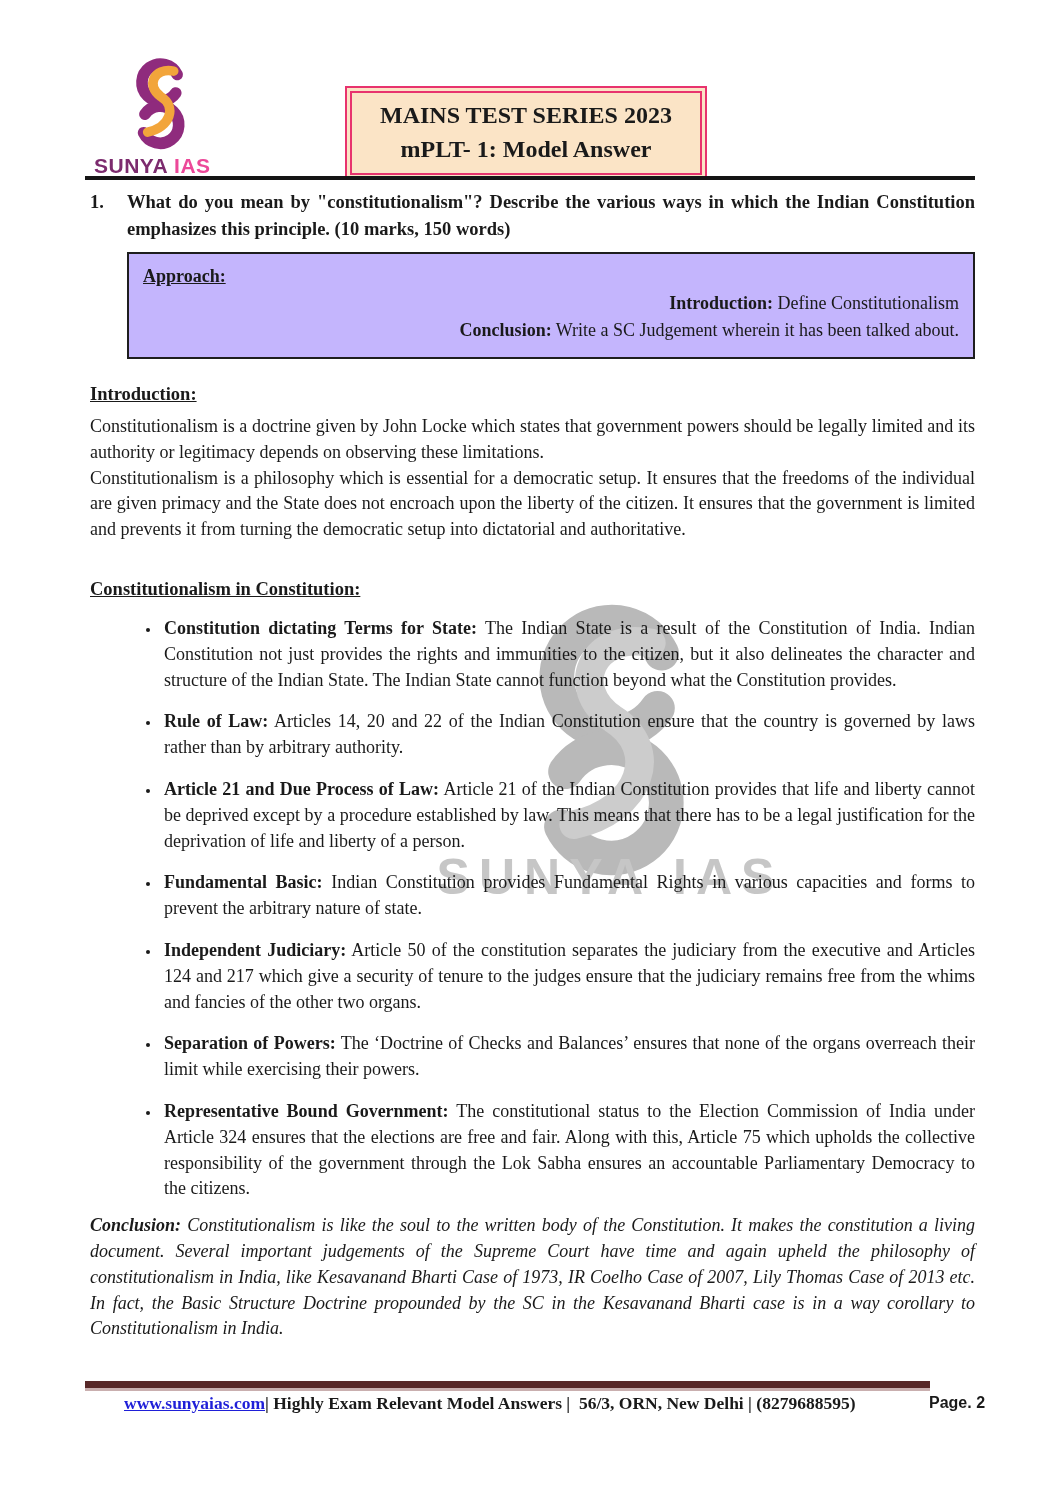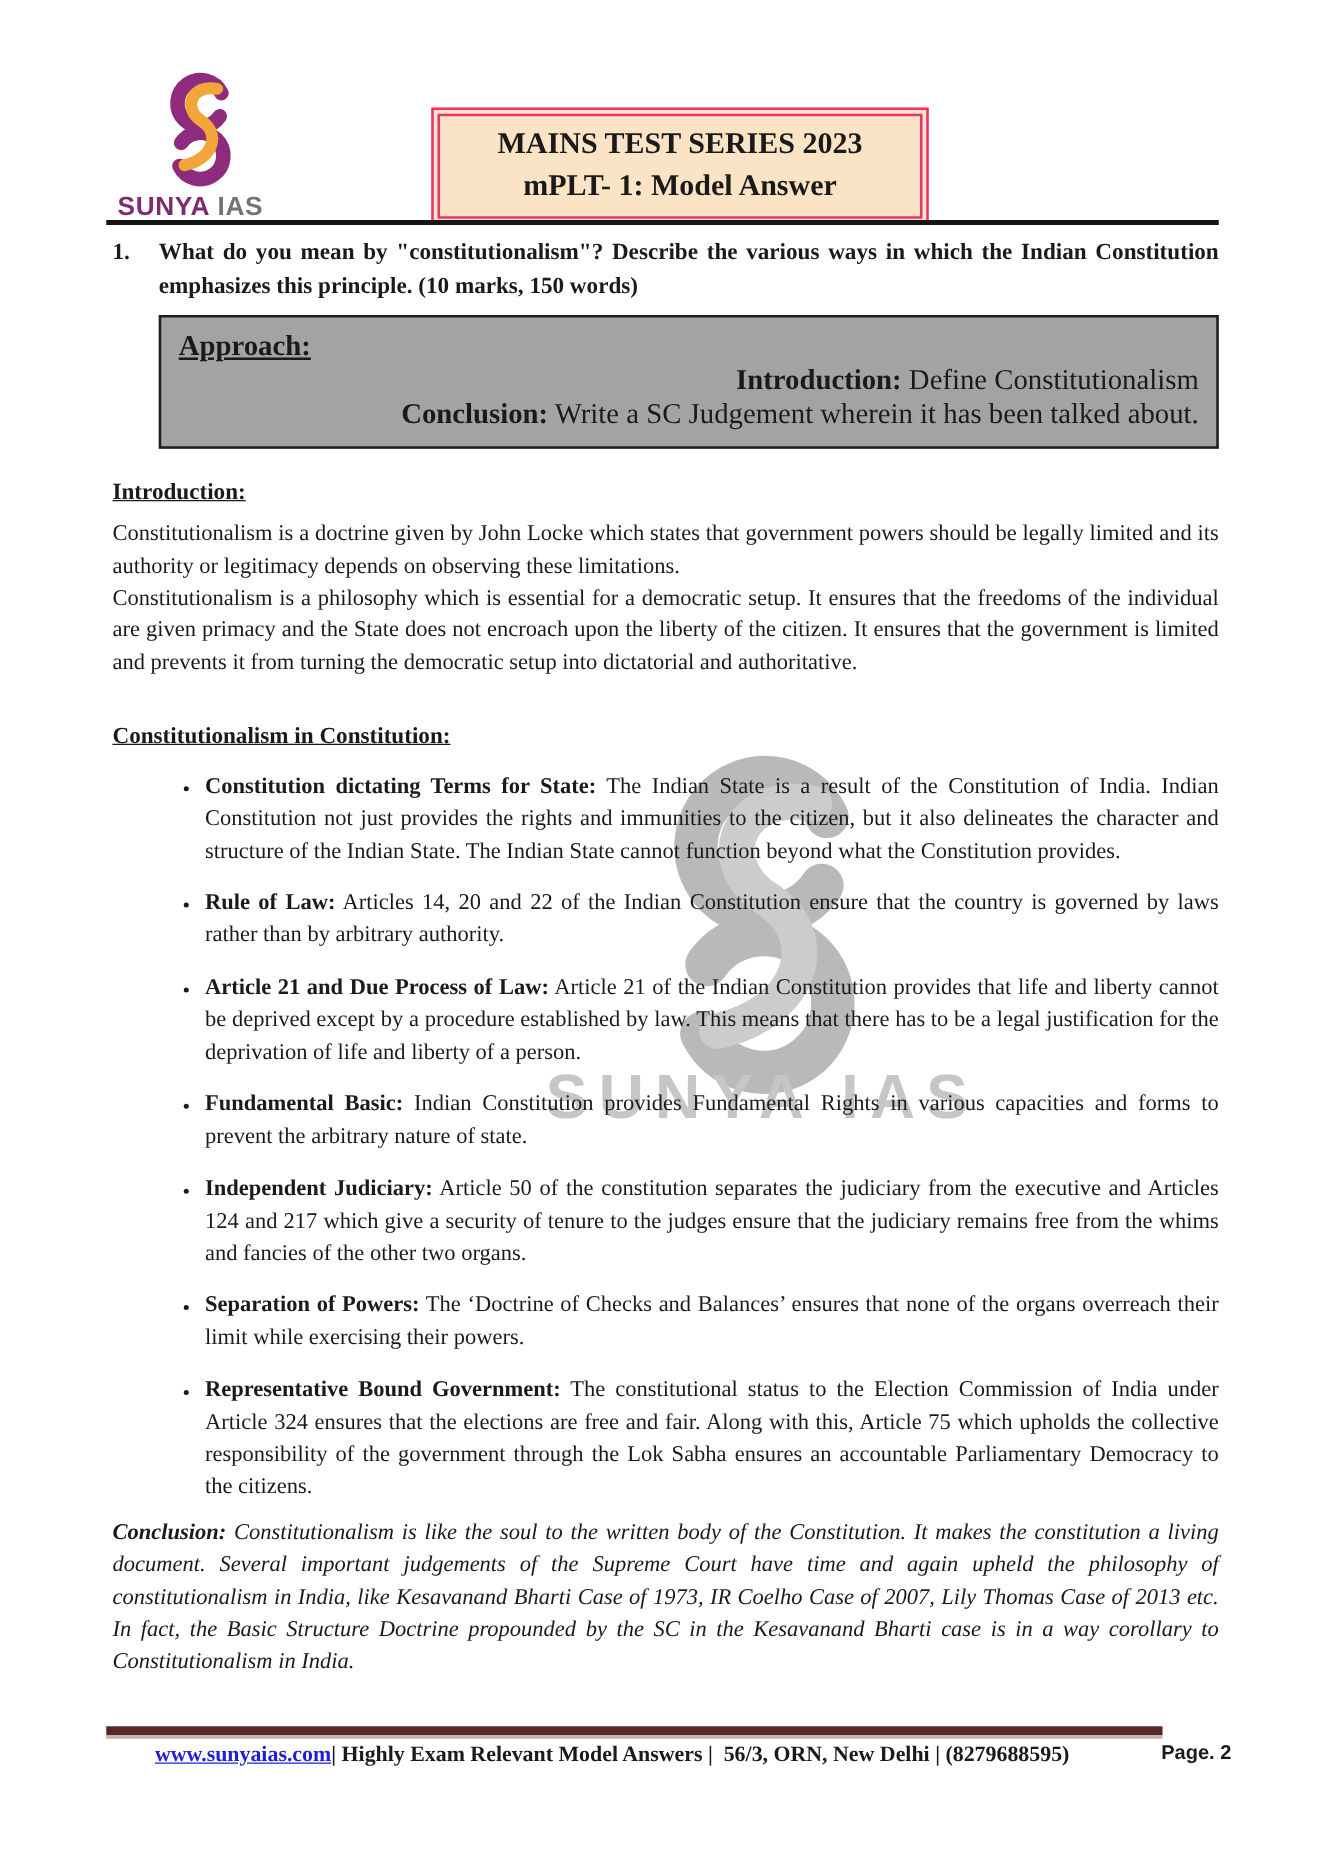--- a/index.html
+++ b/index.html
@@ -16,24 +16,24 @@
 
   
   .logo { position:absolute; left:94px; top:56px; width:160px; z-index:2; }
   .logo-mark { display:block; margin-left:14px; }
   .logo-text {
     font-family:"Liberation Sans", sans-serif;
     font-weight:bold; font-size:21px; letter-spacing:.5px;
     margin-top:2px; white-space:nowrap;
   }
   .logo-text .word-a { color:#7C2B6E; }
-  .logo-text .word-b { color:#737373; margin-left:6px; }
+  .logo-text .word-b { color:#ec4899; margin-left:6px; }
 
   .title-box {
-    position:absolute; left:345px; top:86px; width:398px;
+    position:absolute; left:345px; top:86px; width:362px;
     background:#FBE4C6; border:2px solid #E8336E; padding:3px; z-index:2;
   }
   .title-box-inner {
     border:2px solid #E8336E; background:#FBE4C6;
     text-align:center; padding:5px 10px 7px;
     font-weight:bold; font-size:24px; line-height:1.42;
   }
 
   .header-rule {
     position:absolute; left:85px; top:176px; width:890px; height:4px;
@@ -54,23 +54,23 @@
 
   
   main { position:absolute; left:90px; top:189px; width:885px; z-index:1; }
 
   .question { display:flex; font-weight:bold; font-size:18.5px; line-height:27px; }
   .qnum { width:37px; flex:none; }
   .qtext { flex:1; text-align:justify; }
 
   .approach-box {
     margin:9px 0 0 37px;
-    background:#a3a3a3; border:2px solid #1e1e1e;
+    background:#c4b5fd; border:2px solid #1e1e1e;
     padding:9px 14px 13px;
-    font-size:23px; line-height:27px;
+    font-size:18px; line-height:27px;
   }
   .approach-heading { font-weight:bold; text-decoration:underline; }
   .approach-box p { text-align:right; }
   .label-bold { font-weight:bold; }
 
   .section-heading {
     font-size:18.5px; font-weight:bold; text-decoration:underline;
     margin:25px 0 9px;
   }
   .section-heading.spaced { margin-top:36px; }

